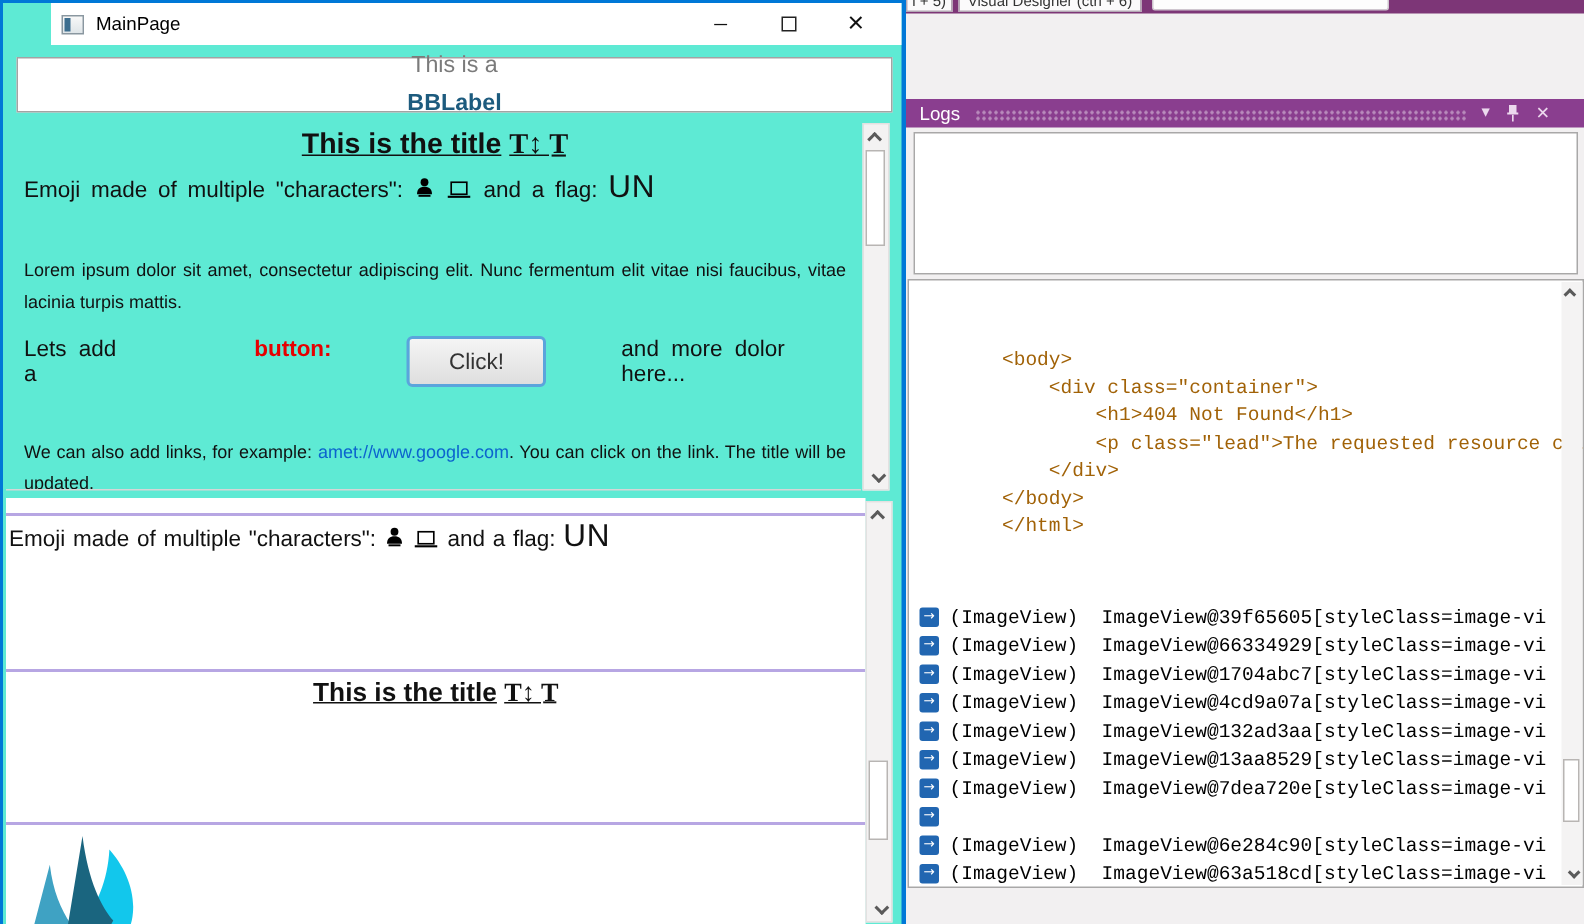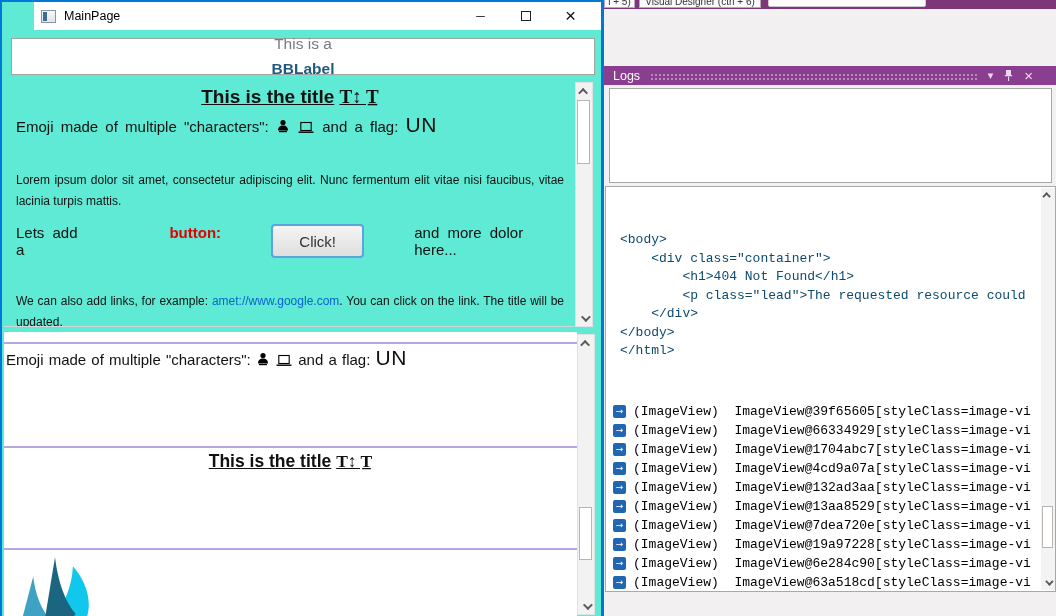--- a/index.html
+++ b/index.html
@@ -93,21 +93,21 @@
   .logs-dots { flex:1; height:8px; margin:2px 10px 0 0;
     background-image:radial-gradient(rgba(255,255,255,0.4) 1px, transparent 1.2px); background-size:4px 4px; }
   .logs-icons { display:flex; gap:11px; align-items:center; }
   .hdr-ic { color:#ecd9ee; font-size:11px; line-height:1; }
   .hdr-ic.x { font-size:15px; }
 
   .box1 { position:absolute; left:5px; top:88px; width:443px; height:95px; background:#fff; border:1px solid #a9a8a8; }
   .box2 { position:absolute; left:1px; top:186px; width:451px; height:406px; background:#fff;
     border:1px solid #a9a8a8; overflow:hidden; }
   .code { font-family:"Liberation Mono", monospace; font-size:13px; line-height:18.5px;
-    color:#0c4a6e; white-space:pre; padding:7px 0 0 14px; }
+    color:#a16207; white-space:pre; padding:7px 0 0 14px;margin-left:48px; }
   .logrows { margin-top:4px; }
   .log-row { display:flex; align-items:center; height:19px; font-family:"Liberation Mono", monospace;
     font-size:13px; color:#000; white-space:pre; padding-left:7px; }
   .log-ic { width:13px; height:13px; border-radius:2px; background:#2166b1; color:#fff; font-size:9px;
     line-height:13px; text-align:center; margin-right:7px; flex:0 0 13px; font-family:"DejaVu Sans", sans-serif; }
   .log-row.selected { background:#cfe6f5; box-shadow:0 0 0 1px #6fb3dd inset; }
   .box2-scroll { left:437px; top:188px; width:14px; height:402px; border:none; background:#f4f3f3; }
   .box2-scroll .sc-btn { flex:0 0 14px; height:14px; }
   .box2-scroll .chv { width:6px; height:6px; }
   .box2-scroll .sc-thumb { top:304px; height:42px; left:1px; width:11px; }
@@ -311,21 +311,20 @@
             <span>(ImageView)  ImageView@13aa8529[styleClass=image-vi</span>
           </div>
 
           <div class="log-row">
             <span class="log-ic">→</span>
             <span>(ImageView)  ImageView@7dea720e[styleClass=image-vi</span>
           </div>
 
           <div class="log-row">
             <span class="log-ic">→</span>
-            <span>(ImageView)  ImageView@19a97228[styleClass=image-vi</span>
           </div>
 
           <div class="log-row">
             <span class="log-ic">→</span>
             <span>(ImageView)  ImageView@6e284c90[styleClass=image-vi</span>
           </div>
 
           <div class="log-row">
             <span class="log-ic">→</span>
             <span>(ImageView)  ImageView@63a518cd[styleClass=image-vi</span>

